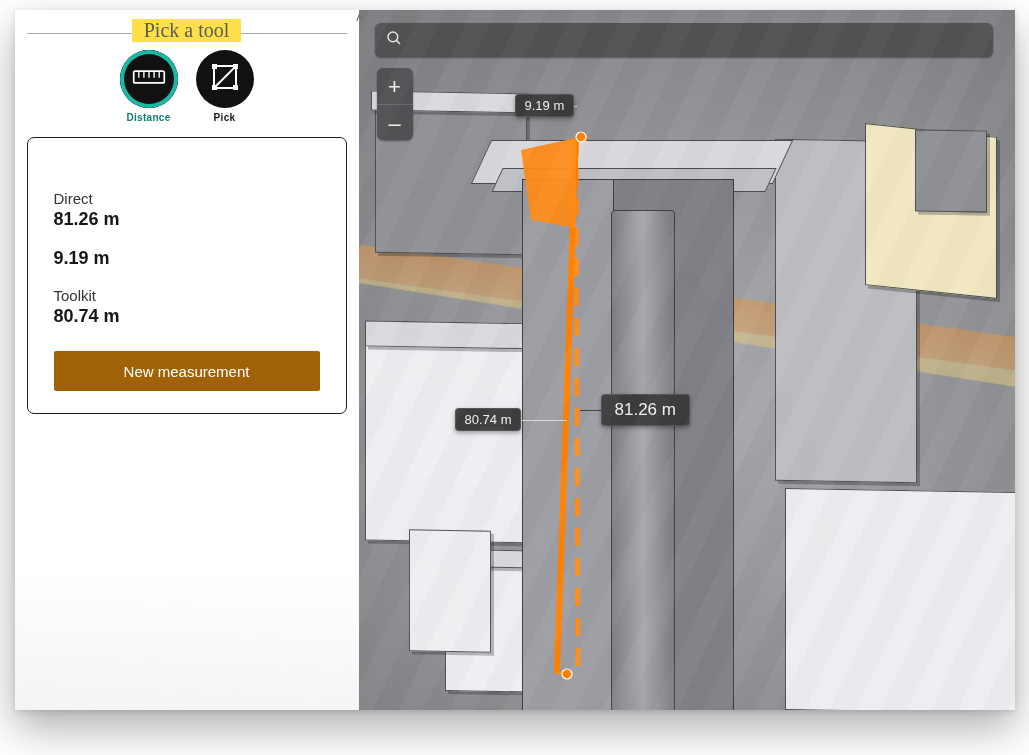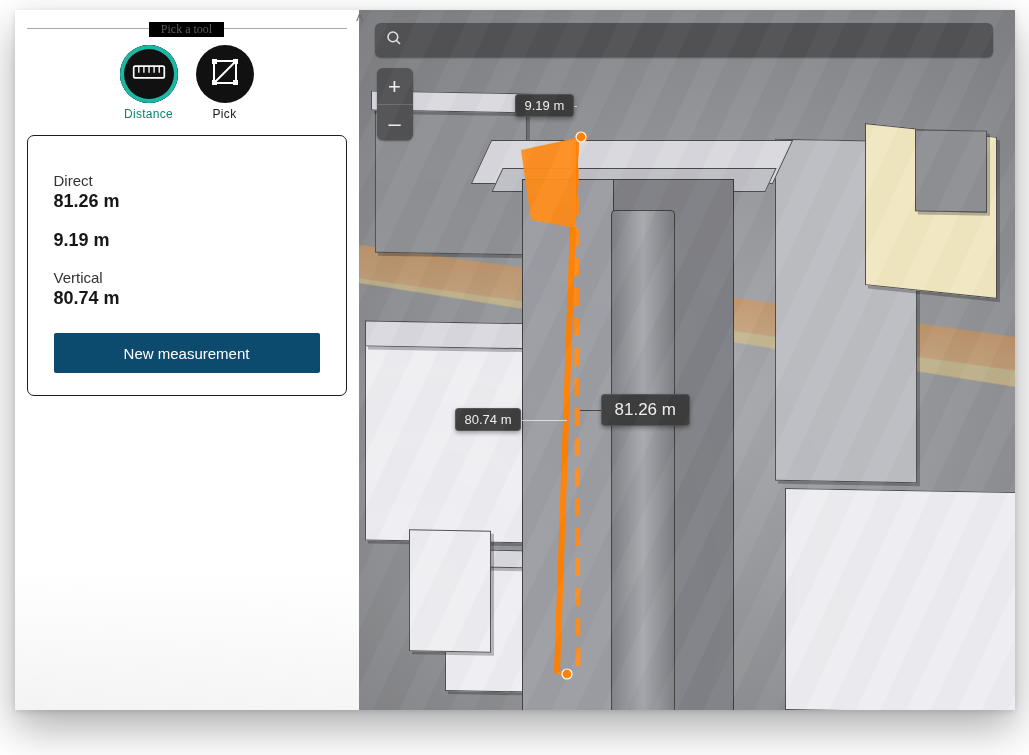--- a/index.html
+++ b/index.html
@@ -113,46 +113,46 @@
   .titlebar{
     position:relative;margin:13px 12px 18px;height:30px;border-radius:3px;
     background:#171717;color:#f2f2f2;font-family:Georgia,"Times New Roman",serif;
     font-size:18px;display:flex;align-items:center;justify-content:center;
     pointer-events:auto;
   }
   .picker{
     position:relative;margin:0 12px 14px;text-align:center;pointer-events:auto;
   }
   .picker .legend{
-    font-family:Georgia,"Times New Roman",serif;color:#5c5c5c;font-size:12px;
-    background:#000000;display:inline-block;padding:0 12px;position:relative;top:9px;
+    font-family:Georgia,"Times New Roman",serif;color:#5c5c5c;font-size:20px;
+    background:#fde047;display:inline-block;padding:0 12px;position:relative;top:9px;
   }
   .picker .rule{height:1px;background:#a9a9a9;margin:0 0 16px;}
   .picker .row{display:flex;justify-content:center;gap:14px;}
   .tool{width:62px;text-align:center;cursor:pointer;}
   .tool .ring{
     width:58px;height:58px;border-radius:50%;background:#111;
     display:flex;align-items:center;justify-content:center;margin:0 auto 4px;
     box-sizing:border-box;
   }
   .tool.active .ring{box-shadow:0 0 0 4px #1bb9a5 inset,0 0 0 5px #111 inset;}
-  .tool .lbl{font-size:12px;font-weight:400;letter-spacing:.3px;}
+  .tool .lbl{font-size:10px;font-weight:700;letter-spacing:.3px;}
   .tool.active .lbl{color:#0f7f70;}
   .tool .ring svg{width:34px;height:26px;}
   .tool .ring.area svg{width:28px;height:28px;}
 
   .card{
     position:relative;margin:0 12px;border:1.6px solid #1d1d1d;border-radius:7px;
-    background:#fff;padding:32px 26px 22px;pointer-events:auto;
+    background:#fff;padding:48px 26px 22px;pointer-events:auto;
   }
   .m-label{font-size:15px;color:#333;margin-top:4px;}
   .m-val{font-size:18px;font-weight:700;margin:2px 0 18px;}
   .m-val:last-of-type{margin-bottom:24px;}
   .primary{
-    display:block;width:100%;height:40px;background:#0c4a6e;color:#fff;
+    display:block;width:100%;height:40px;background:#a16207;color:#fff;
     border:0;border-radius:2px;font-size:15px;cursor:pointer;
   }
 </style>
 </head>
 <body>
 
 <div class="page">
 
   <div class="scene">
 
@@ -263,19 +263,19 @@
         </div>
       </div>
     </div>
 
     <div class="card">
       <div class="m-label">Direct</div>
       <div class="m-val">81.26 m</div>
 
       <div class="m-val">9.19 m</div>
 
-      <div class="m-label">Vertical</div>
+      <div class="m-label">Toolkit</div>
       <div class="m-val">80.74 m</div>
 
       <button class="primary">New measurement</button>
     </div>
   </div>
 </div>
 
 </body></html>

